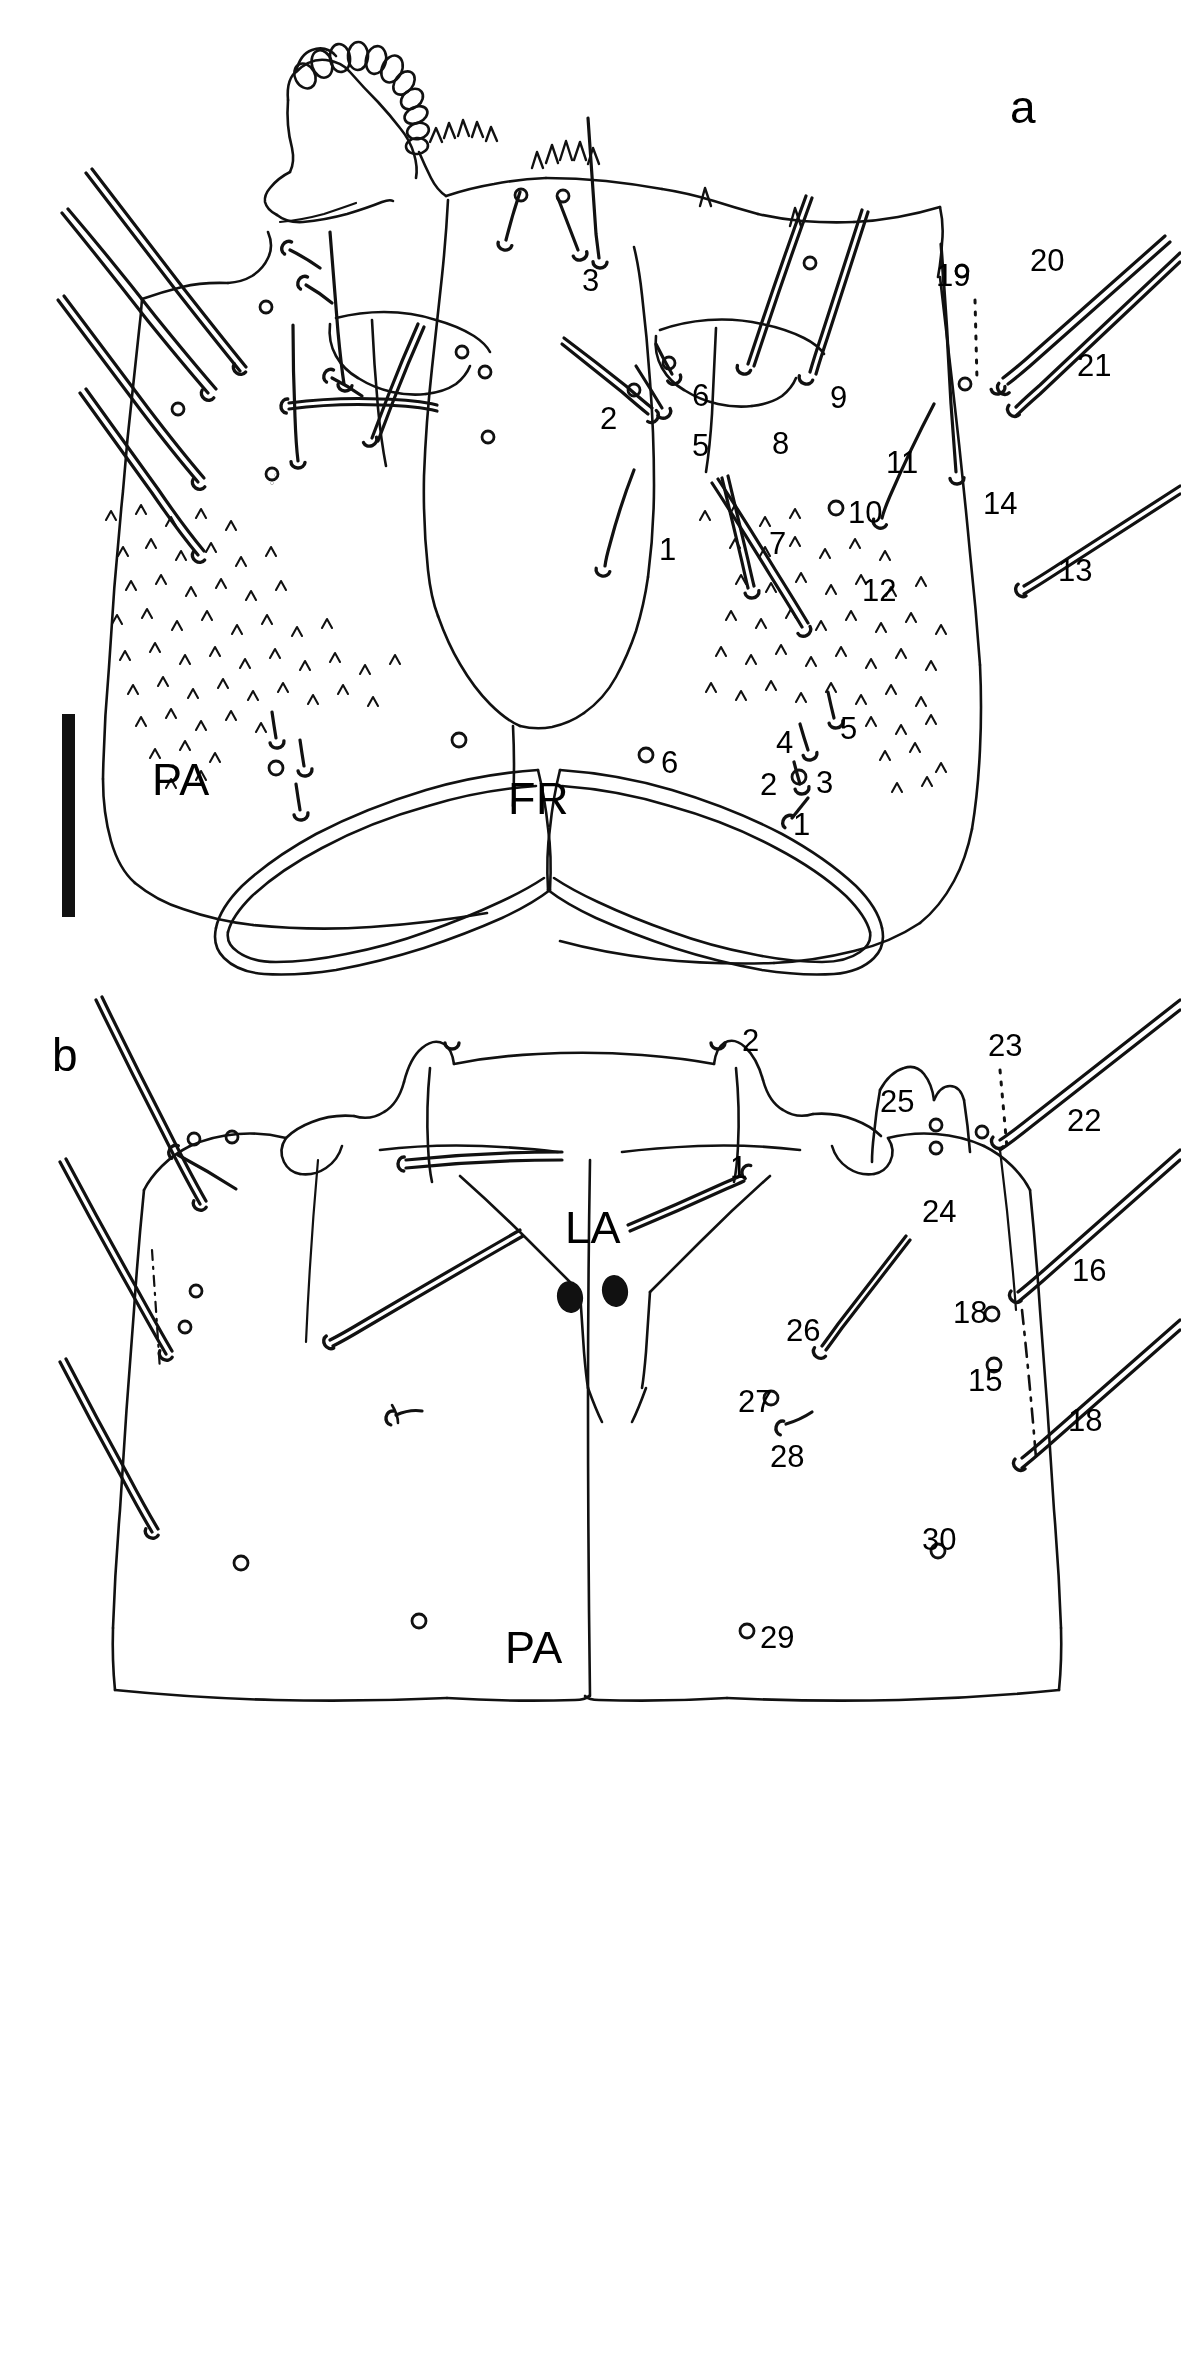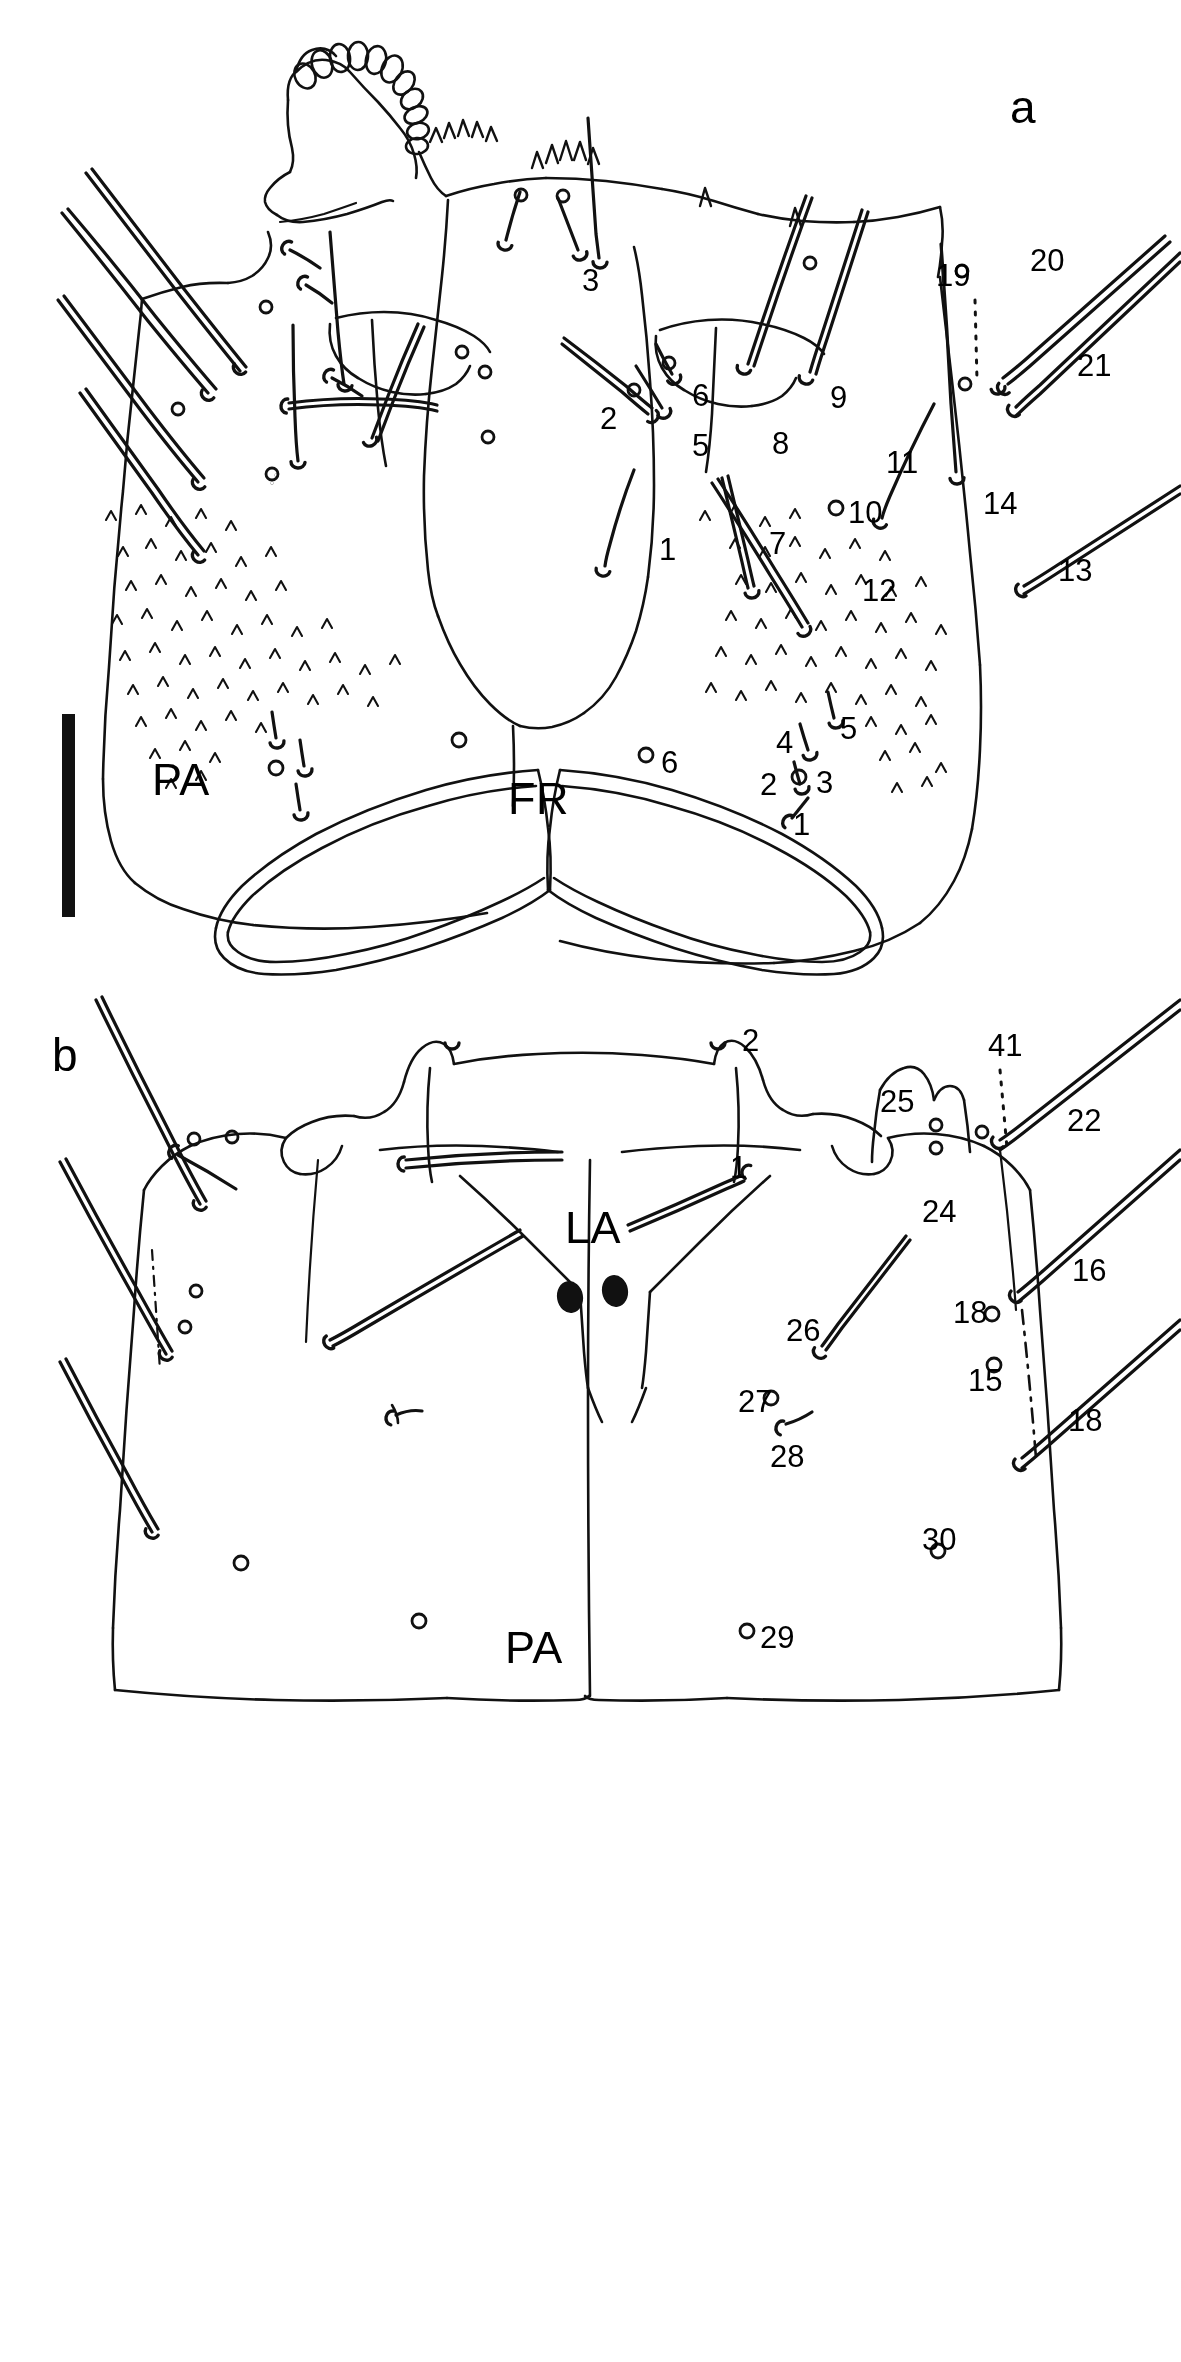--- a/index.html
+++ b/index.html
@@ -596,21 +596,21 @@
 <div class="lbl num" style="left:862px;  top:575px;">12</div>
 <div class="lbl num" style="left:1058px; top:555px;">13</div>
 <div class="lbl num" style="left:661px;  top:747px;">6</div>
 <div class="lbl num" style="left:776px;  top:727px;">4</div>
 <div class="lbl num" style="left:840px;  top:713px;">5</div>
 <div class="lbl num" style="left:760px;  top:769px;">2</div>
 <div class="lbl num" style="left:816px;  top:767px;">3</div>
 <div class="lbl num" style="left:793px;  top:809px;">1</div>
 
 <div class="lbl num" style="left:742px;  top:1025px;">2</div>
-<div class="lbl num" style="left:988px;  top:1030px;">41</div>
+<div class="lbl num" style="left:988px;  top:1030px;">23</div>
 <div class="lbl num" style="left:880px;  top:1086px;">25</div>
 <div class="lbl num" style="left:1067px; top:1105px;">22</div>
 <div class="lbl num" style="left:922px;  top:1162px;margin-top:34px;">24</div>
 <div class="lbl num" style="left:730px;  top:1152px;">1</div>
 <div class="lbl num" style="left:1072px; top:1255px;">16</div>
 <div class="lbl num" style="left:953px;  top:1297px;">18</div>
 <div class="lbl num" style="left:786px;  top:1315px;">26</div>
 <div class="lbl num" style="left:968px;  top:1365px;">15</div>
 <div class="lbl num" style="left:738px;  top:1386px;">27</div>
 <div class="lbl num" style="left:1068px; top:1405px;">18</div>

